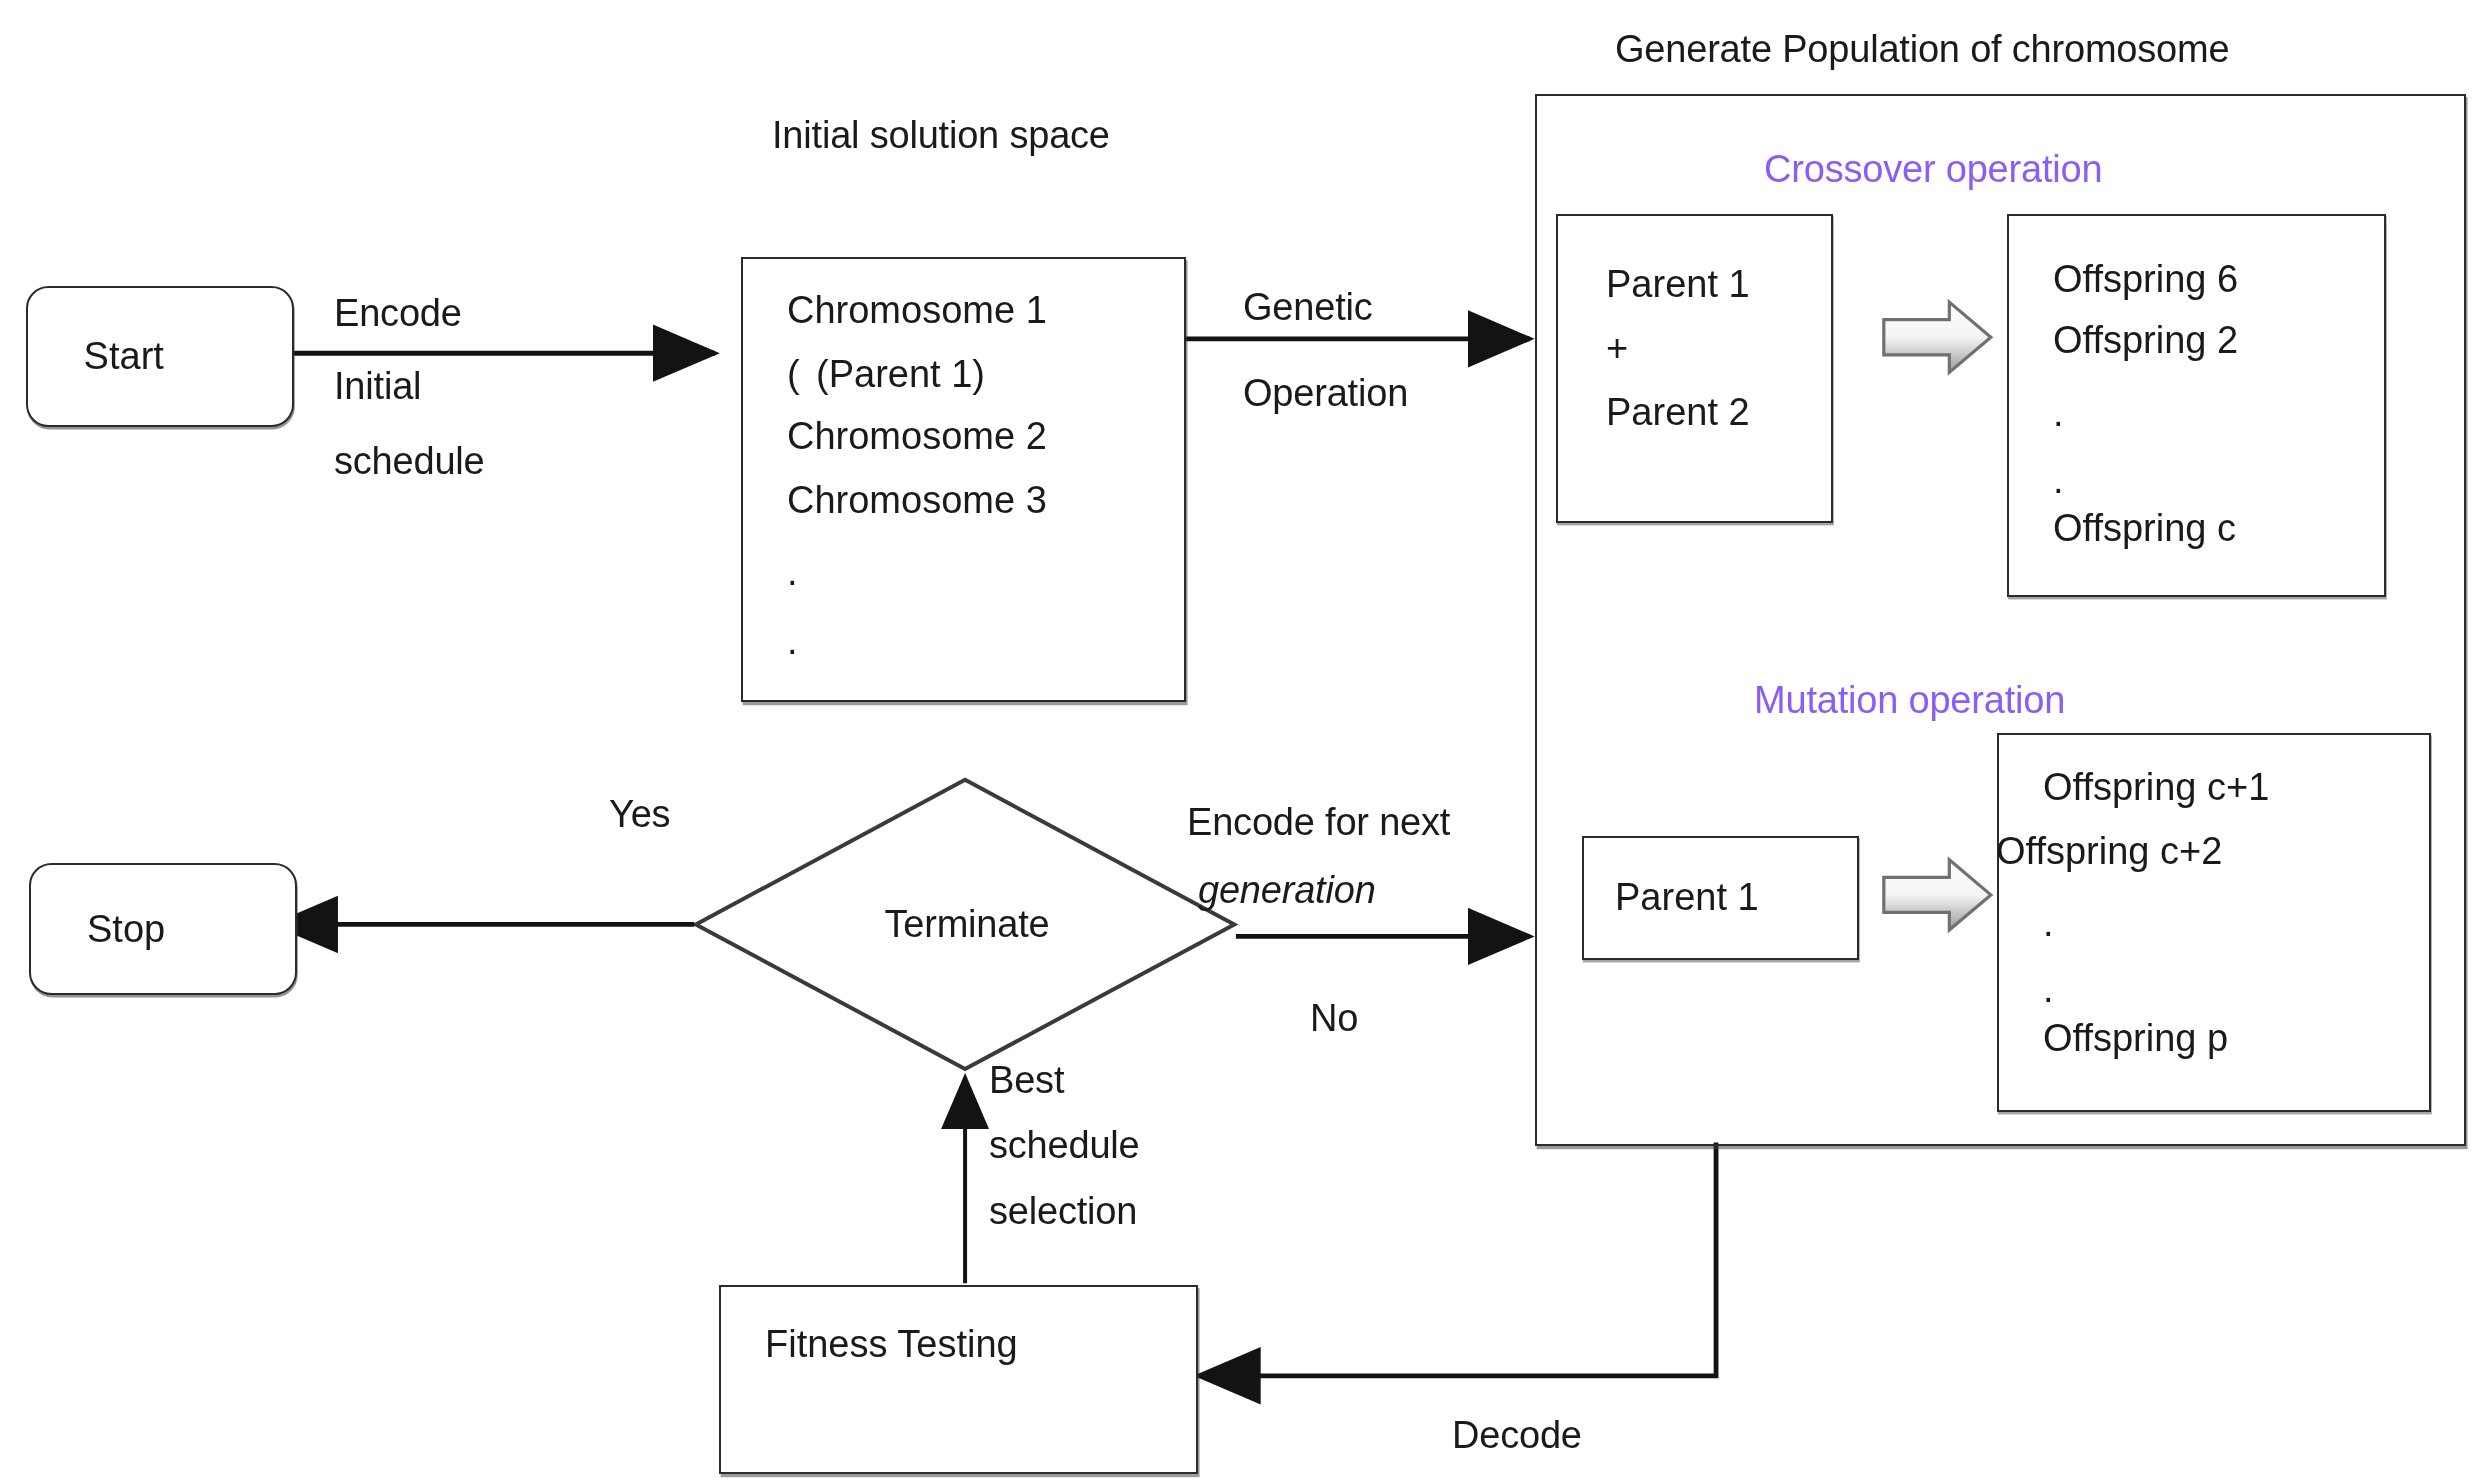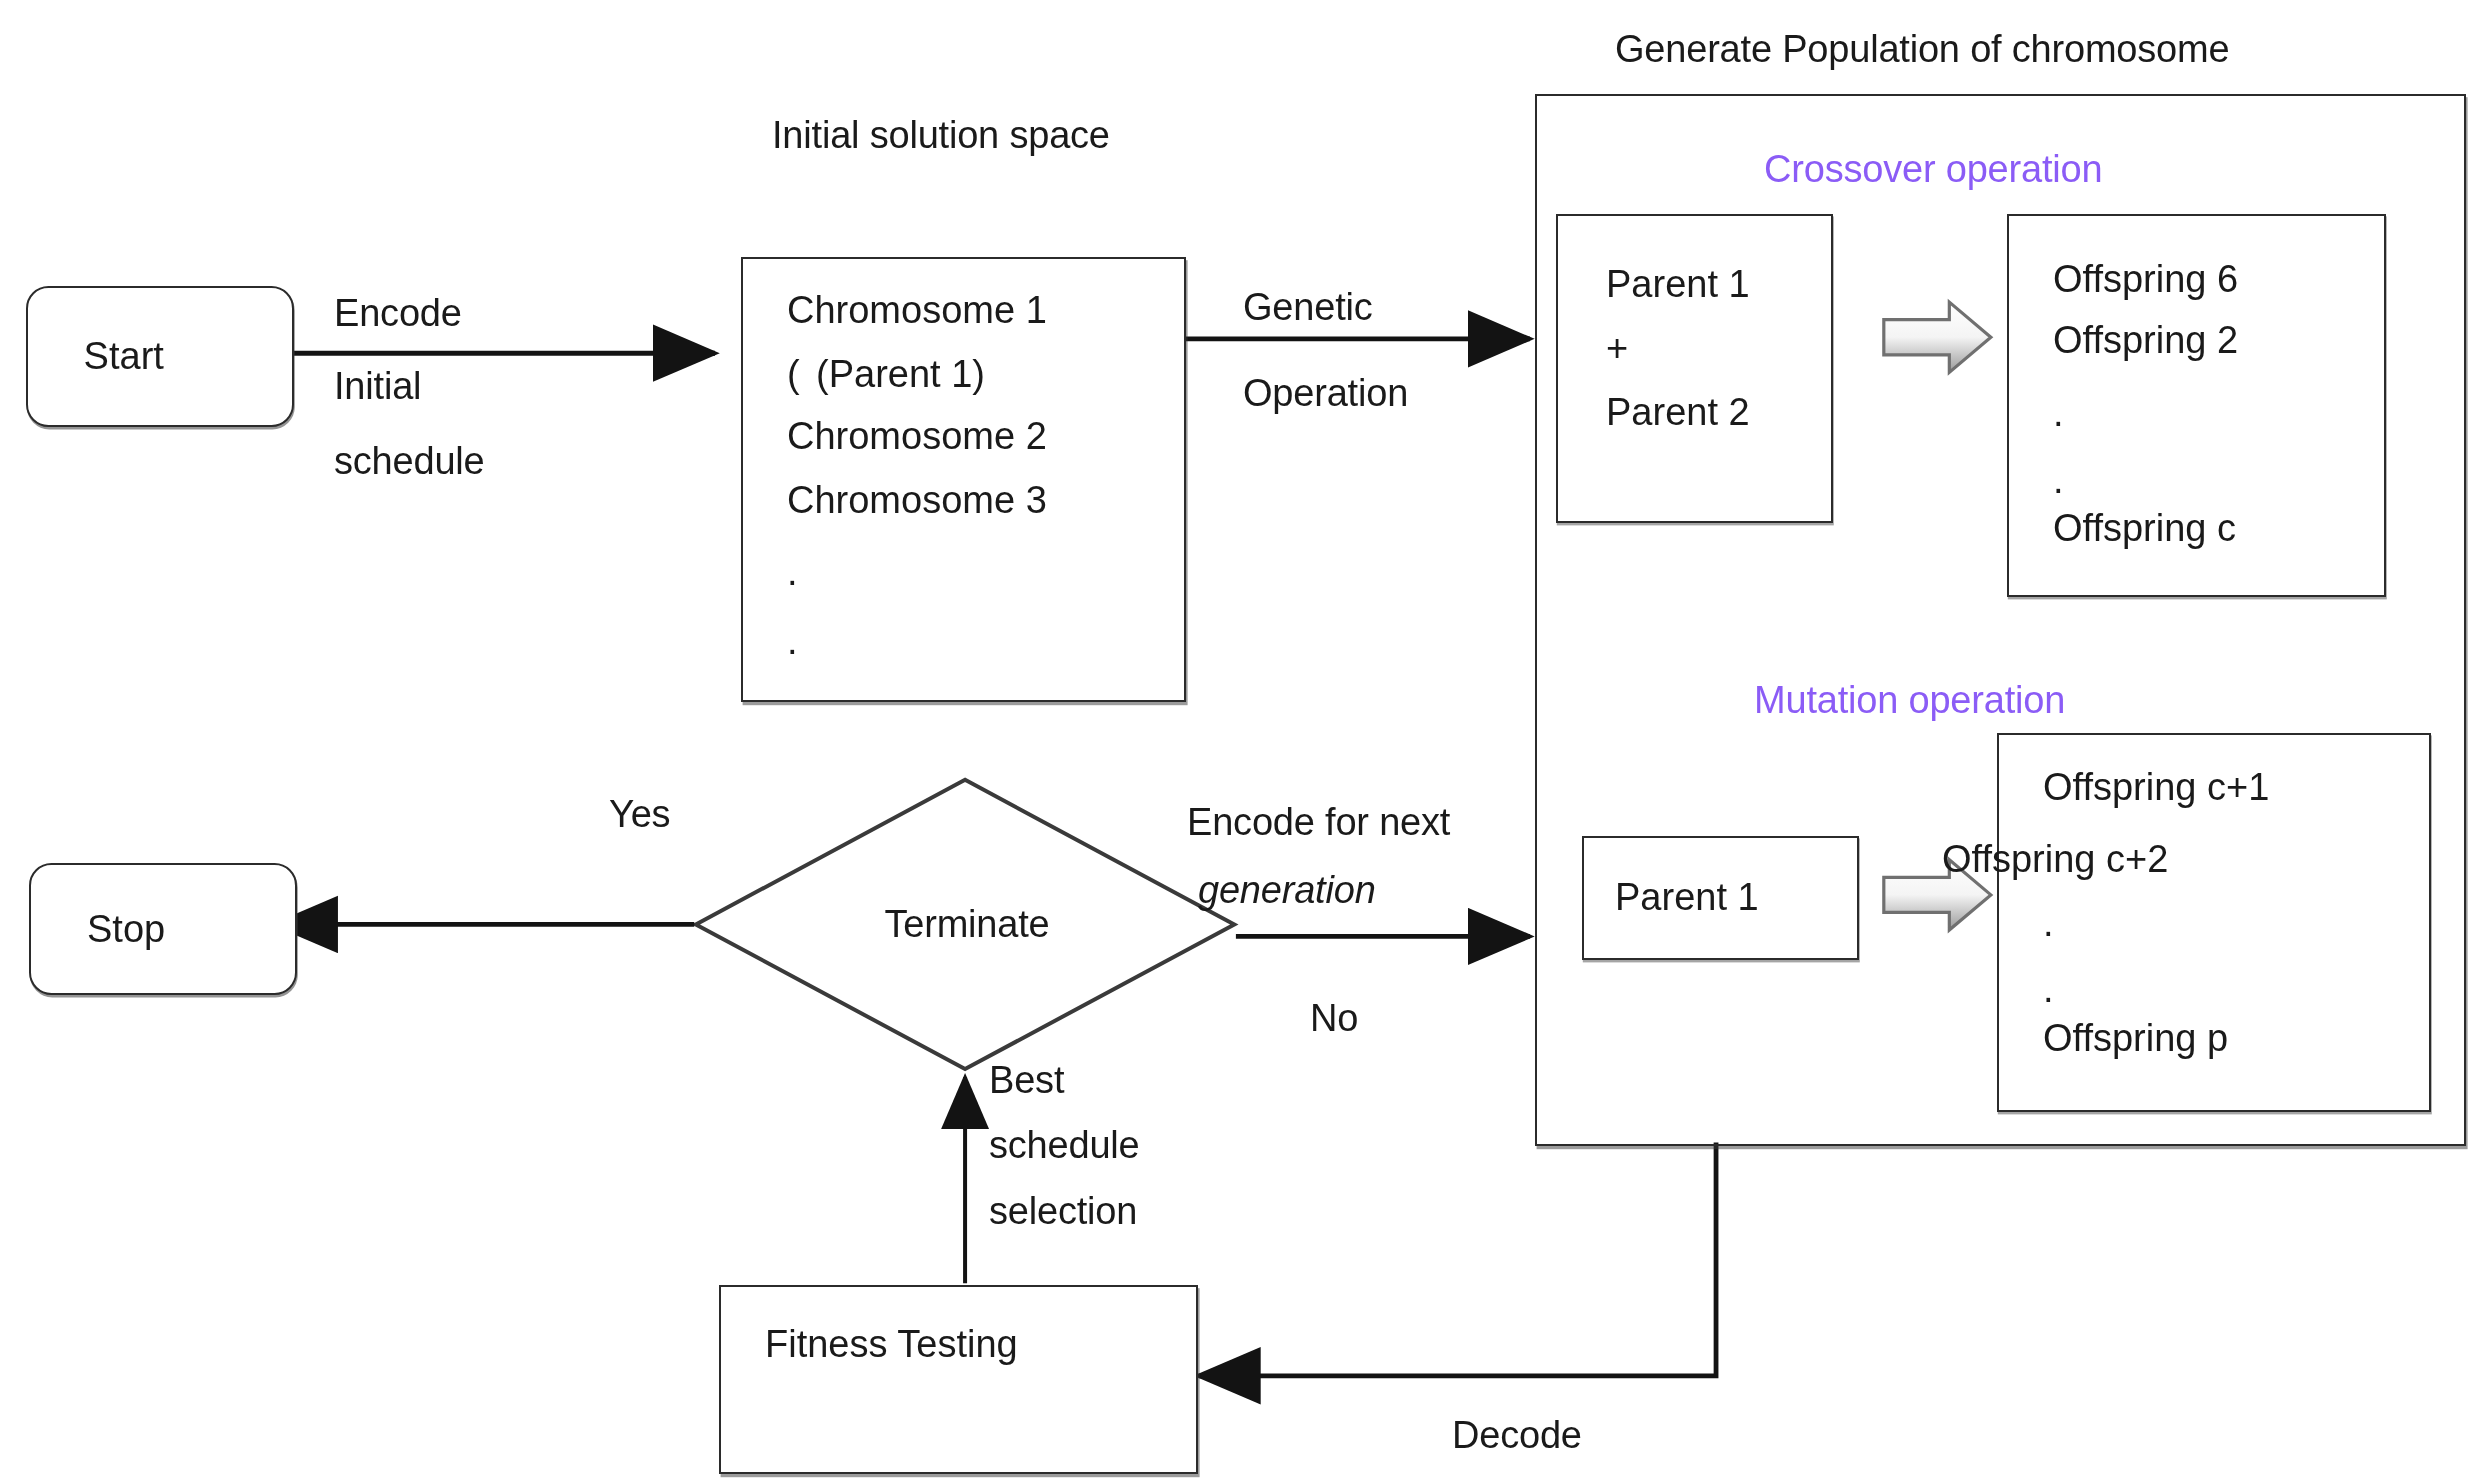--- a/index.html
+++ b/index.html
@@ -146,21 +146,21 @@
   <div class="dotline" style="position:absolute; left:2053px; top:458px;">.</div>
   <div class="box-lines" style="left:2053px; top:506px;">Offspring c</div>
 
   <div class="lbl blue" style="left:1754px; top:677px;">Mutation operation</div>
 
   <div class="rect-box plain" style="left:1582px; top:836px; width:273px; height:120px;"></div>
   <div class="box-lines" style="left:1615px; top:875px;">Parent 1</div>
 
   <div class="rect-box plain" style="left:1997px; top:733px; width:430px; height:375px;"></div>
   <div class="box-lines" style="left:2043px; top:765px;">Offspring c+1</div>
-  <div class="box-lines" style="left:1942px; top:829px;margin-top:8px;">Offspring c+2</div>
+  <div class="box-lines" style="left:1996px; top:829px;">Offspring c+2</div>
   <div class="dotline" style="position:absolute; left:2043px; top:901px;">.</div>
   <div class="dotline" style="position:absolute; left:2043px; top:967px;">.</div>
   <div class="box-lines" style="left:2043px; top:1016px;">Offspring p</div>
 
   <div class="rect-box" style="left:719px; top:1285px; width:475px; height:185px;"></div>
   <div class="box-lines" style="left:765px; top:1322px;">Fitness Testing</div>
 
   <div class="lbl" style="left:334px; top:290px;">Encode</div>
   <div class="lbl" style="left:334px; top:363px;">Initial</div>
   <div class="lbl" style="left:334px; top:438px;">schedule</div>

